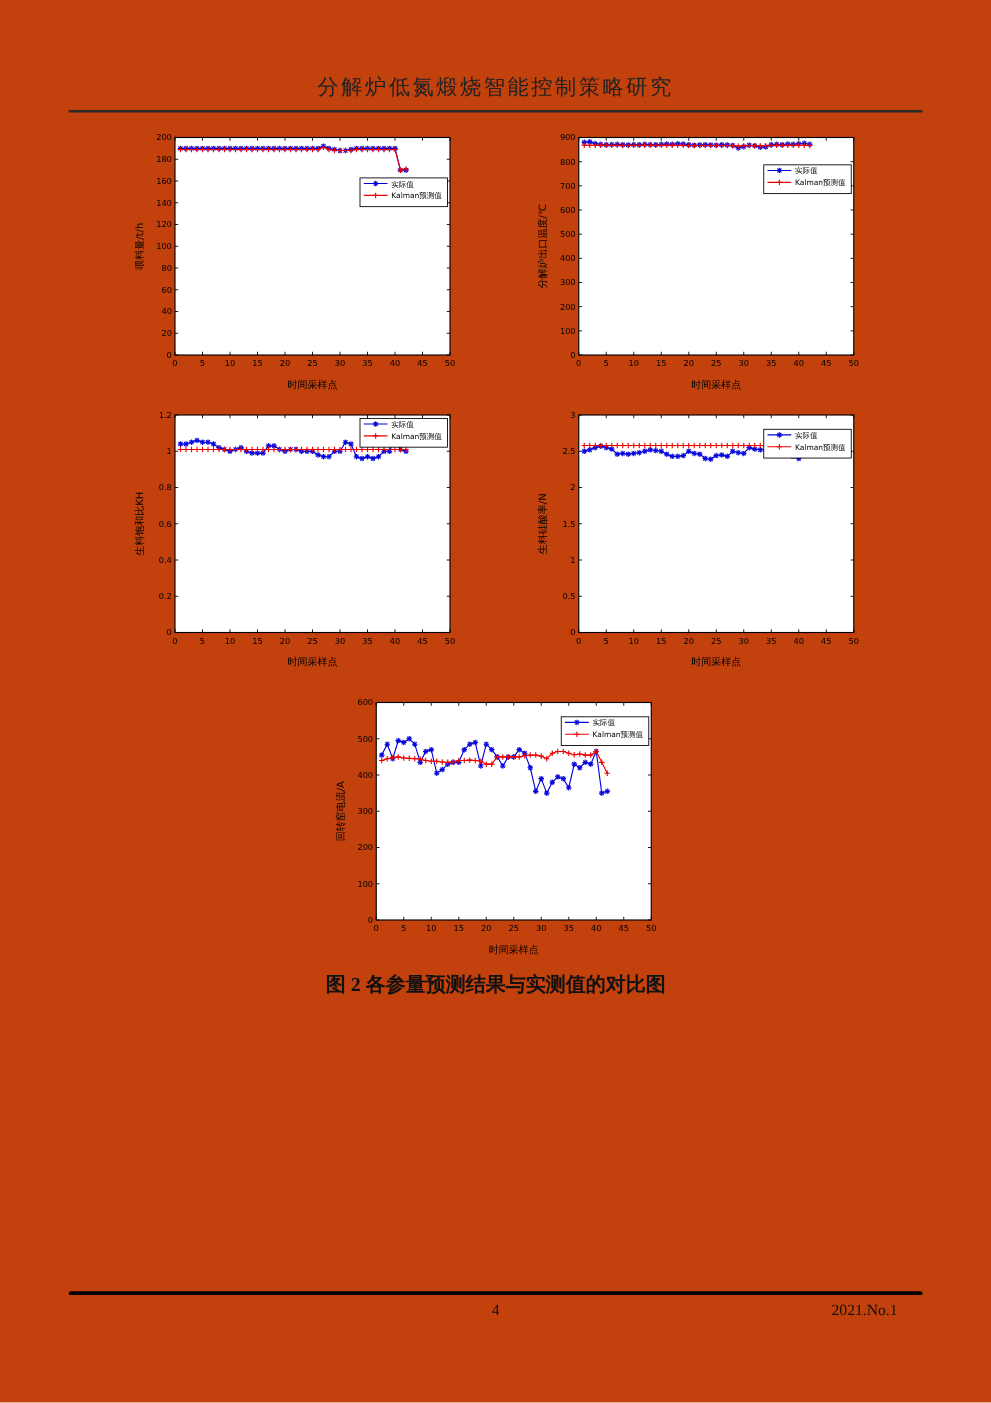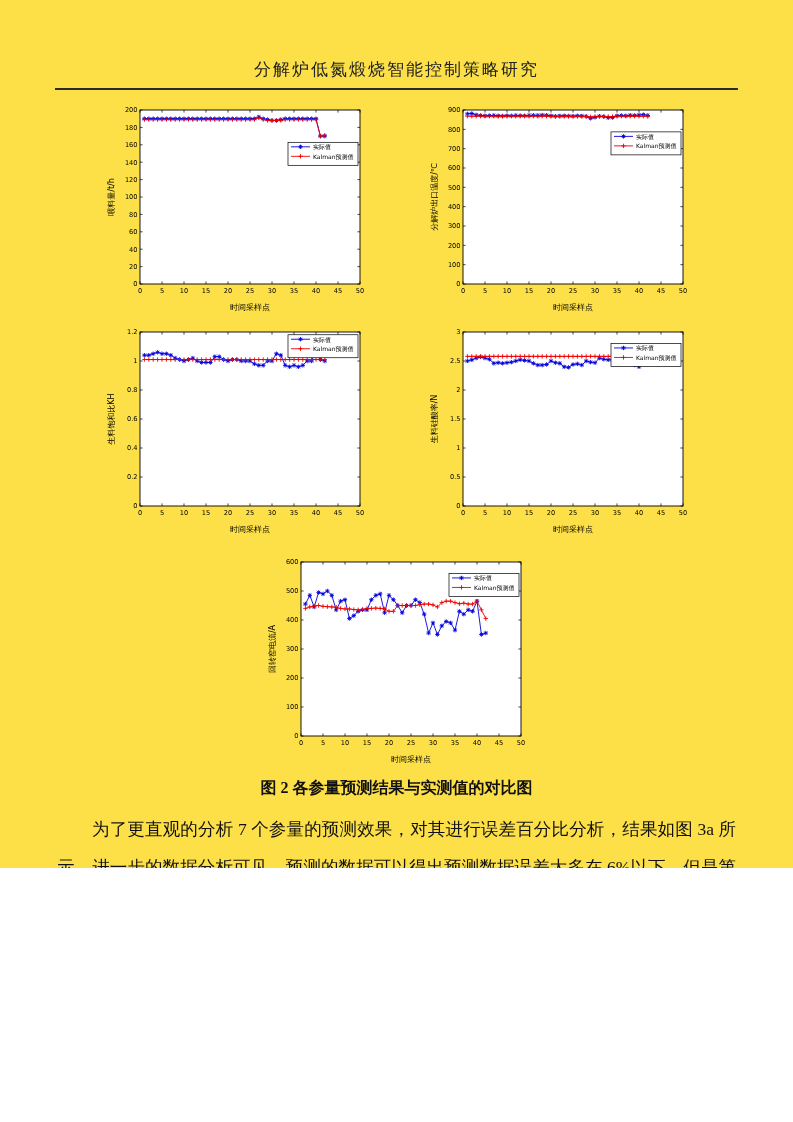--- a/index.html
+++ b/index.html
@@ -1,20 +1,20 @@
 <!DOCTYPE html>
 <html><head>
 <meta charset="utf-8">
 <style>
   html,body{margin:0;padding:0;background:#ffffff;}
   .page{
     position:relative;
-    width:793px;height:868px;
+    width:793px;height:1122px;
     margin:0 auto;
-    background:#fde047;
+    background:#c2410c;
     font-family:"Liberation Serif","DejaVu Serif",serif;
     color:#1a1a1a;
     overflow:hidden;
   }
   .header{padding-top:58px;}
   .header-title{
     text-align:center;
     font-size:17px;
     letter-spacing:2px;
     color:#222;
@@ -1758,21 +1758,20 @@
             <line stroke="#ee0000" stroke-width="0.9" x1="195.3" y1="33.44" x2="199.7" y2="33.44"></line>
             <line stroke="#ee0000" stroke-width="0.9" x1="197.5" y1="31.24" x2="197.5" y2="35.64"></line>
             <text x="210" y="35.839999999999996" font-size="6" font-family="&quot;DejaVu Sans&quot;,sans-serif" fill="#000">Kalman预测值</text>
           </svg>
         </div>
     </div>
   </div>
 
   <div class="caption">图 2 各参量预测结果与实测值的对比图</div>
 
-  <p class="body-text">为了更直观的分析 7 个参量的预测效果，对其进行误差百分比分析，结果如图 3a 所示。进一步的数据分析可见，预测的数据可以得出预测数据误差大多在 6%以下，但是第七组数据进行预测时误差较大，为 10.96%。可能是因为数据的跨度较大造成预测数据存在不准确现象，此问题将会在后续工作中对误差过大的原因进行深入分析。其次通过对于三组输入与三组输出进行作残差分析，如图 3b 所示，由第一组的残差图分析可知存在几组异常数据，但是通过残差大小与误差可知第</p>
 
   <div class="footer">
     <div class="footer-rule"></div>
     <div class="footer-row">
       <span class="footer-page">4</span>
       <span class="footer-issue">2021.No.1</span>
     </div>
   </div>
 
 </div>

